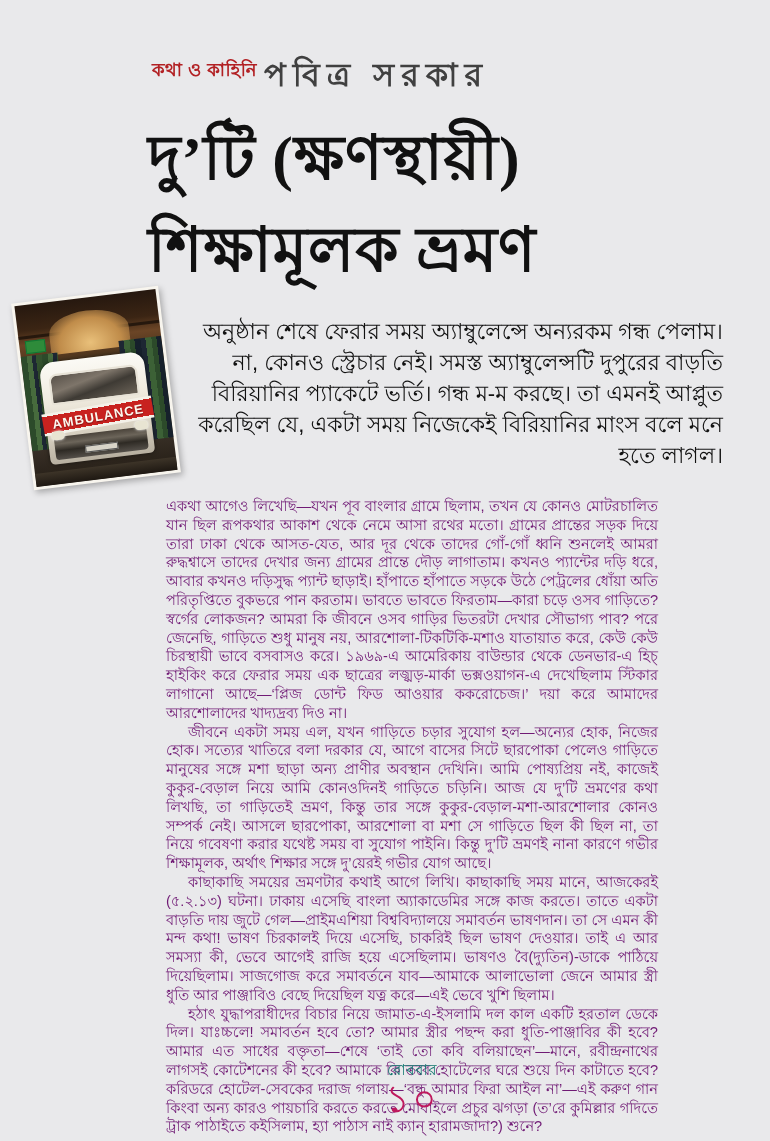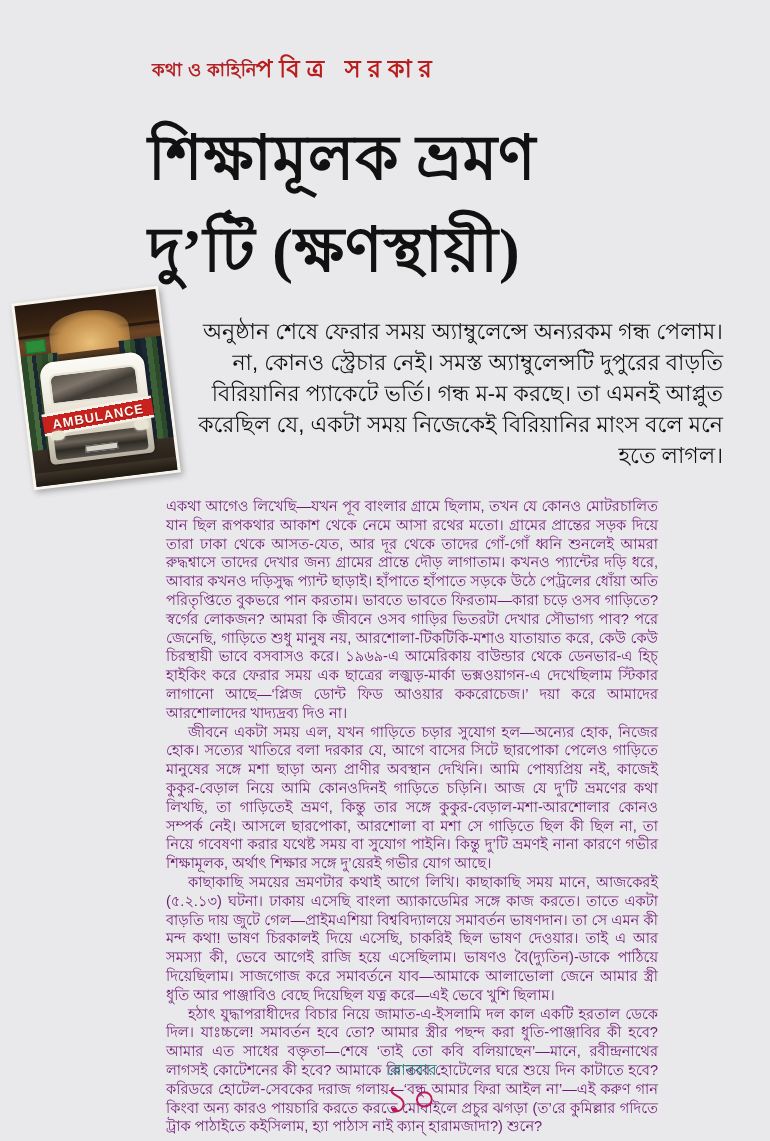--- a/index.html
+++ b/index.html
@@ -2,21 +2,21 @@
 <html><head>
 <meta charset="utf-8">
 <style>
   * { margin:0; padding:0; box-sizing:border-box; }
   html,body { width:770px; height:1141px; }
   body { font-family:"Liberation Sans", sans-serif; background:#e9e9eb; }
   #page { position:relative; width:770px; height:1141px; background:#e9e9eb; overflow:hidden; }
 
   
   .kicker { position:absolute; left:152px; top:56px; font-size:18px; font-weight:bold; color:#b22023; letter-spacing:0.5px; }
-  .author { position:absolute; left:256px; top:50px; font-size:24px; font-weight:bold; color:#b91c1c; letter-spacing:7px; }
+  .author { position:absolute; left:264px; top:50px; font-size:32px; font-weight:bold; color:#404040; letter-spacing:7px; }
 
   
   .headline { position:absolute; left:148px; top:112px; width:580px;
               font-family:"Liberation Serif", serif; font-weight:bold; color:#111;
               font-size:62px; line-height:92px; letter-spacing:1px; }
 
   
   .photo-frame { position:absolute; left:22px; top:294px; width:148px; height:188px;
                  background:#f8f5ee; padding:3px; transform:rotate(-7deg);
                  box-shadow:2px 3px 6px rgba(0,0,0,0.28); }
@@ -64,22 +64,22 @@
 </style>
 </head>
 <body>
 
 <div id="page">
 
   <div class="kicker">কথা ও কাহিনি</div>
   <div class="author">পবিত্র সরকার</div>
 
   <div class="headline">
+    <div>দু’টি (ক্ষণস্থায়ী)</div>
     <div>শিক্ষামূলক ভ্রমণ</div>
-    <div>দু’টি (ক্ষণস্থায়ী)</div>
   </div>
 
   <div class="photo-frame">
     <div class="photo-inner">
       <div class="beam"></div>
       <div class="arch"></div>
       <div class="sign-green"></div>
       <div class="crowd-left"></div>
       <div class="crowd-right"></div>
       <div class="van">

